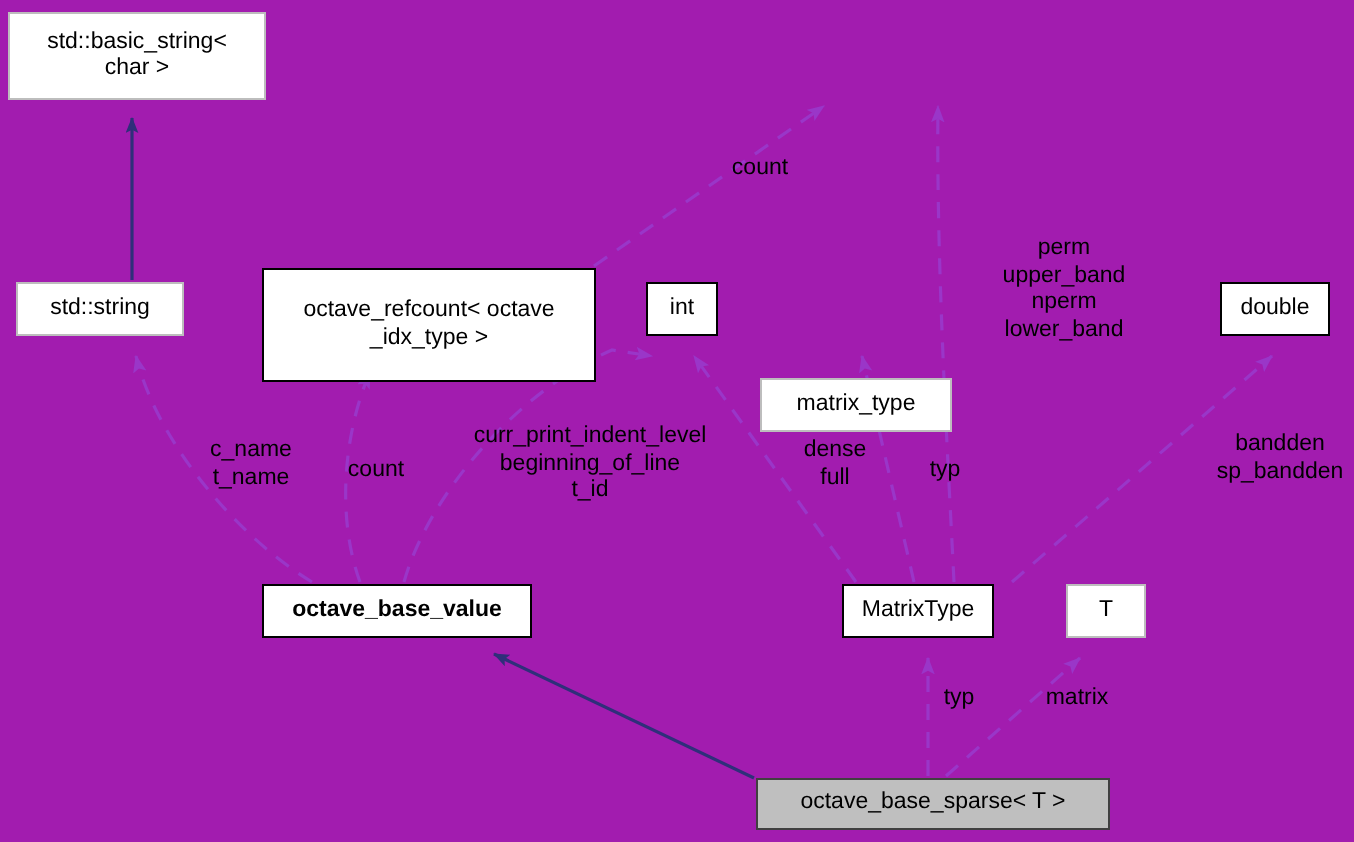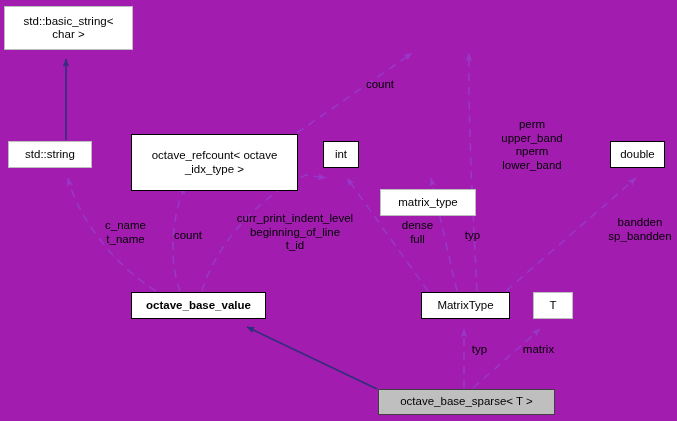--- a/index.html
+++ b/index.html
@@ -123,21 +123,21 @@
   </div>
 
   <div class="node black-border" style="left:610px; top:141px; width:55px; height:27px;">
     <span>double</span>
   </div>
 
   <div class="node black-border" style="left:131px; top:292px; width:135px; height:27px;font-weight:bold;">
     <span>octave_base_value</span>
   </div>
 
-  <div class="node black-border" style="left:421px; top:292px; width:89px; height:27px;">
+  <div class="node black-border" style="left:421px; top:292px; width:76px; height:27px;">
     <span>MatrixType</span>
   </div>
 
   <div class="node gray-border" style="left:533px; top:292px; width:40px; height:27px;">
     <span>T</span>
   </div>
 
   <div class="node highlight" style="left:378px; top:389px; width:177px; height:26px;">
     <span>octave_base_sparse&lt; T &gt;</span>
   </div>

